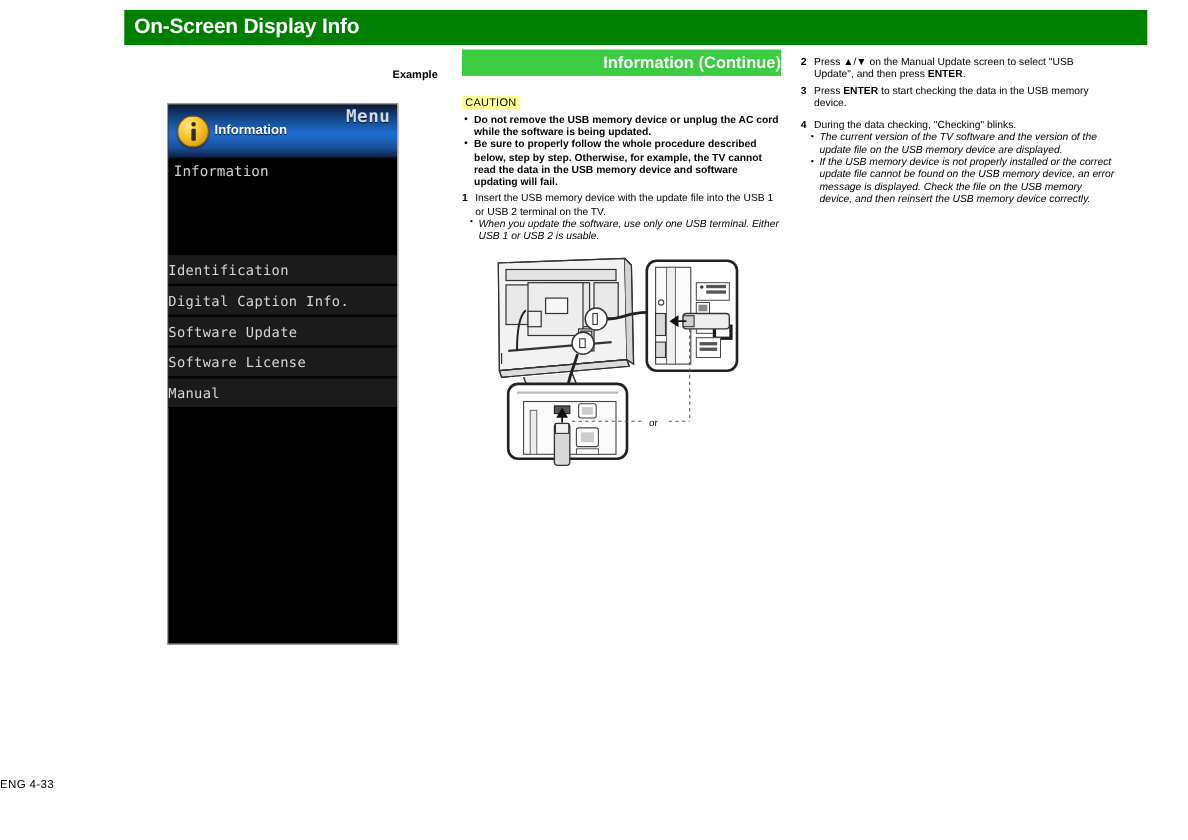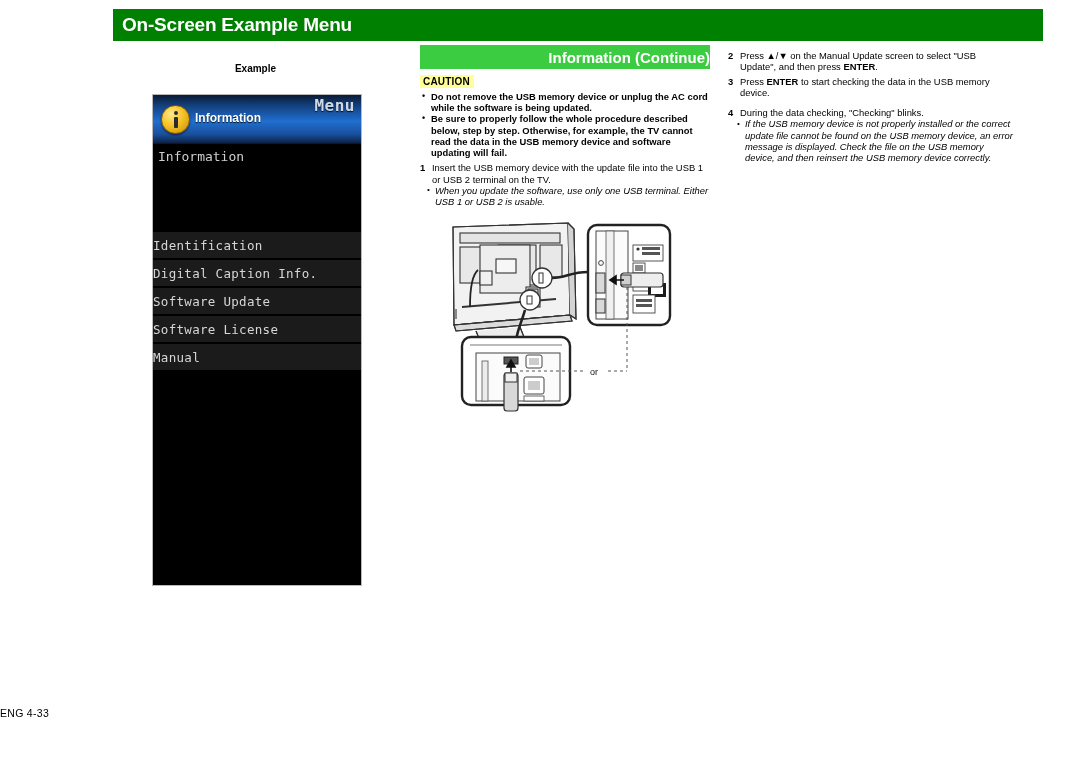--- a/index.html
+++ b/index.html
@@ -36,21 +36,21 @@
   }
 
   
   #left-col {
     position: absolute;
     left: 113px;
     top: 55px;
     width: 300px;
   }
   #example-label {
-    text-align: center;
+    text-align: right;
     font-size: 10px;
     font-weight: bold;
     width: 285px;
     margin-top: 8px;
   }
   #tv-menu {
     position: absolute;
     left: 39px;
     top: 39px;
     width: 208px;
@@ -166,23 +166,23 @@
   #mid-green-bar .subtitle {
     color: #ffffff;
     font-size: 15px;
     font-weight: bold;
     padding-left: 7px;
   }
   #caution-badge {
     display: inline-block;
     background: #ffff99;
     font-size: 10px;
-    font-weight: bold;
+    font-weight: normal;
     padding: 1px 4px 1px 3px;
-    margin-top: 6px;
+    margin-top: 18px;
     letter-spacing: 0.2px;
   }
   .bullet-list {
     margin: 2px 0 0 0;
     padding: 0;
     list-style: none;
   }
   .bullet-list li {
     position: relative;
     padding-left: 11px;
@@ -299,21 +299,21 @@
     top: 707px;
     width: 1080px;
     font-size: 10.5px;
     letter-spacing: 0.3px;
   }
 </style>
 </head>
 <body>
 
 <div id="page-header">
-  <span class="title">On-Screen Example Menu</span>
+  <span class="title">On-Screen Display Info</span>
 </div>
 
 <div id="left-col">
 
   <div id="example-label">Example</div>
 
   <div id="tv-menu">
 
     <div id="tv-menu-header">
       <span id="menu-word">Menu</span>
@@ -470,17 +470,18 @@
     <span>Press </span><b>ENTER</b><span> to start checking the data in the USB memory device.</span>
   </div>
 
 
   <div class="rstep" style="margin-top:9px">
     <span class="num">4</span>
     <span>During the data checking, "Checking" blinks.</span>
   </div>
 
   <ul class="sub-list" style="margin-left:8px">
+    <li>The current version of the TV software and the version of the update file on the USB memory device are displayed.</li>
     <li>If the USB memory device is not properly installed or the correct update file cannot be found on the USB memory device, an error message is displayed. Check the file on the USB memory device, and then reinsert the USB memory device correctly.</li>
   </ul>
 </div>
 
 <div id="footer">ENG 4-33</div>
 
 </body></html>

